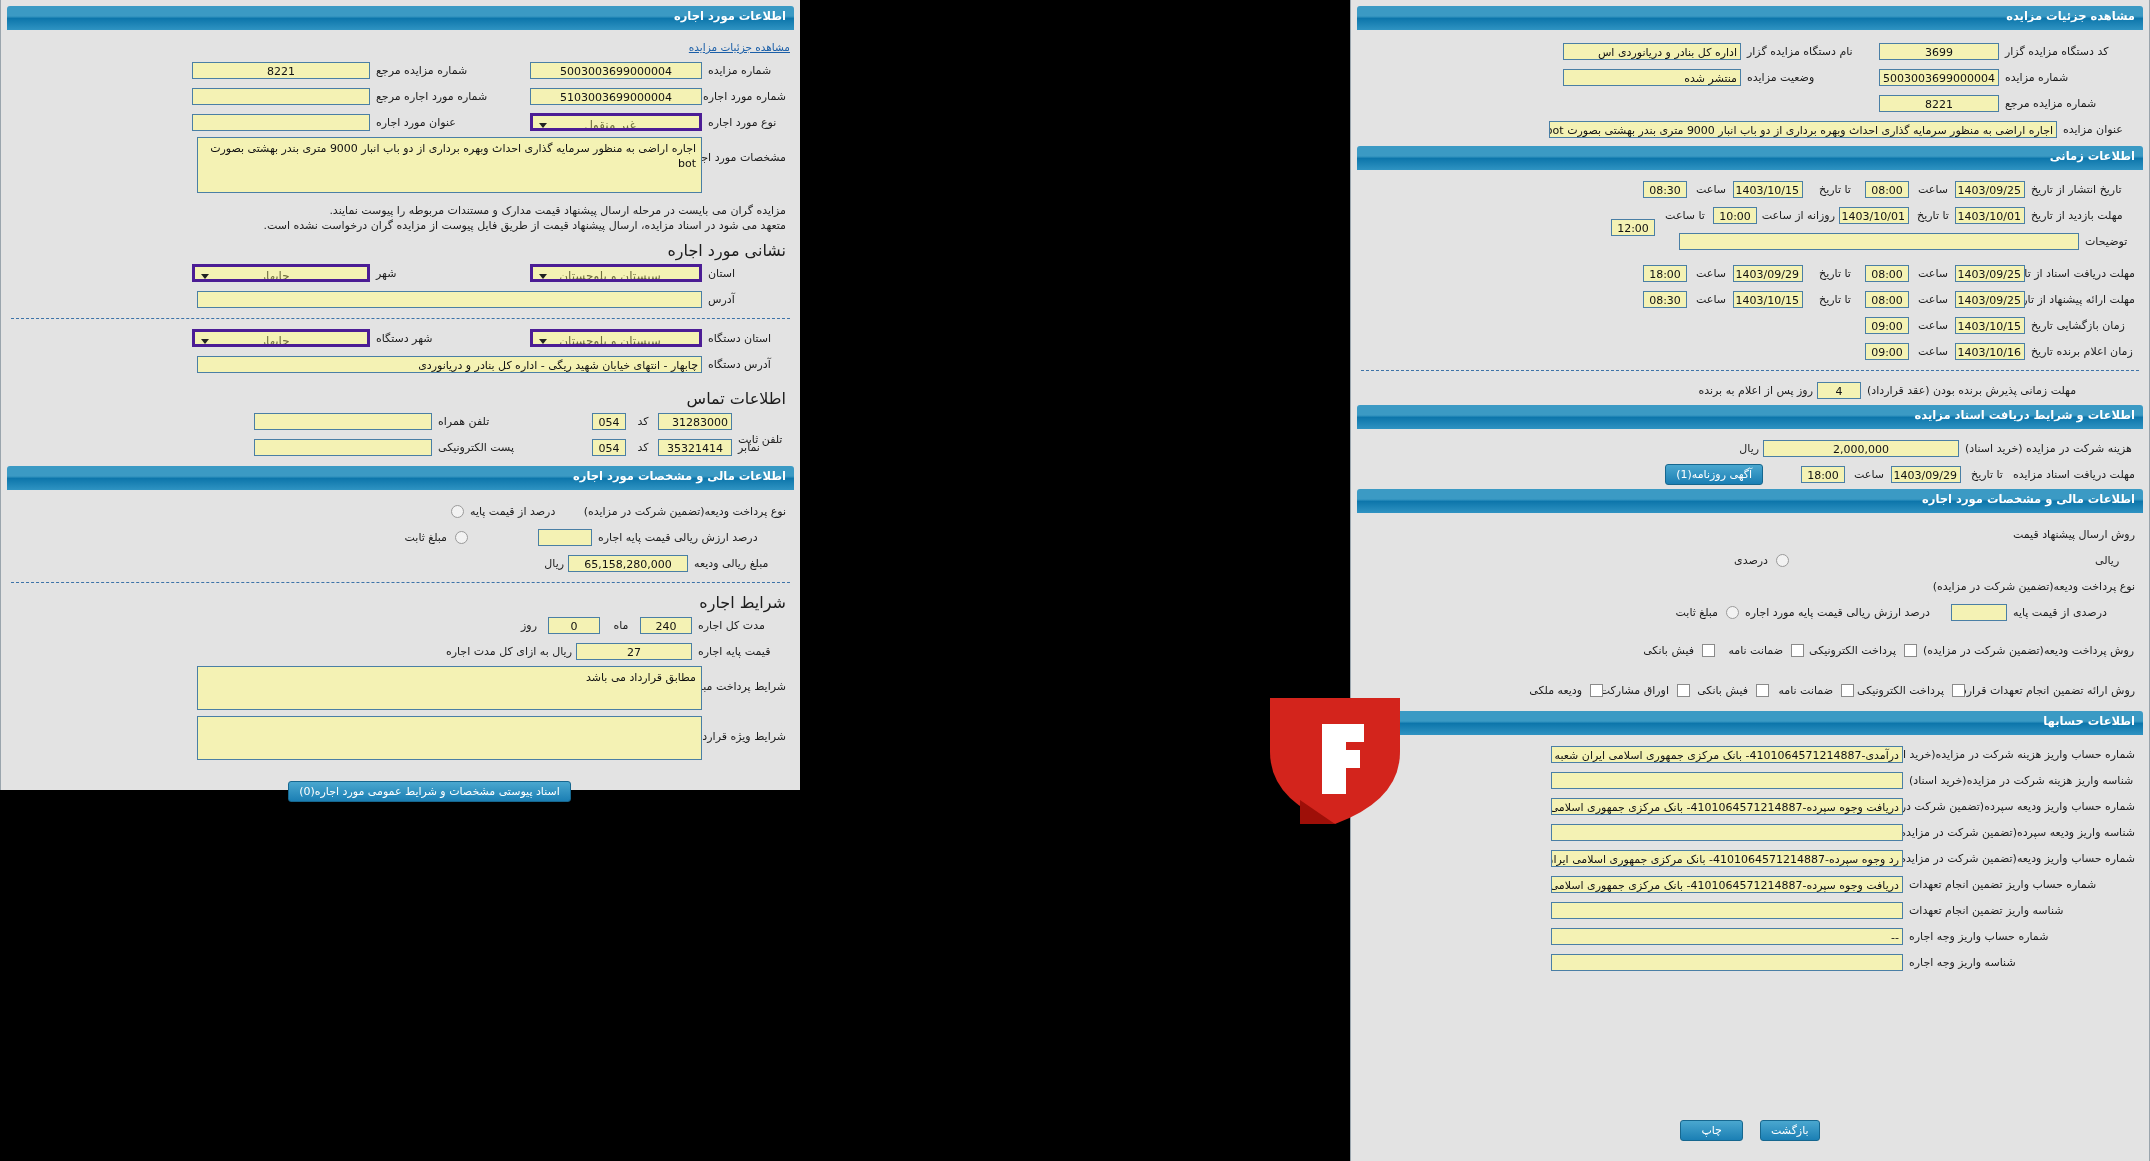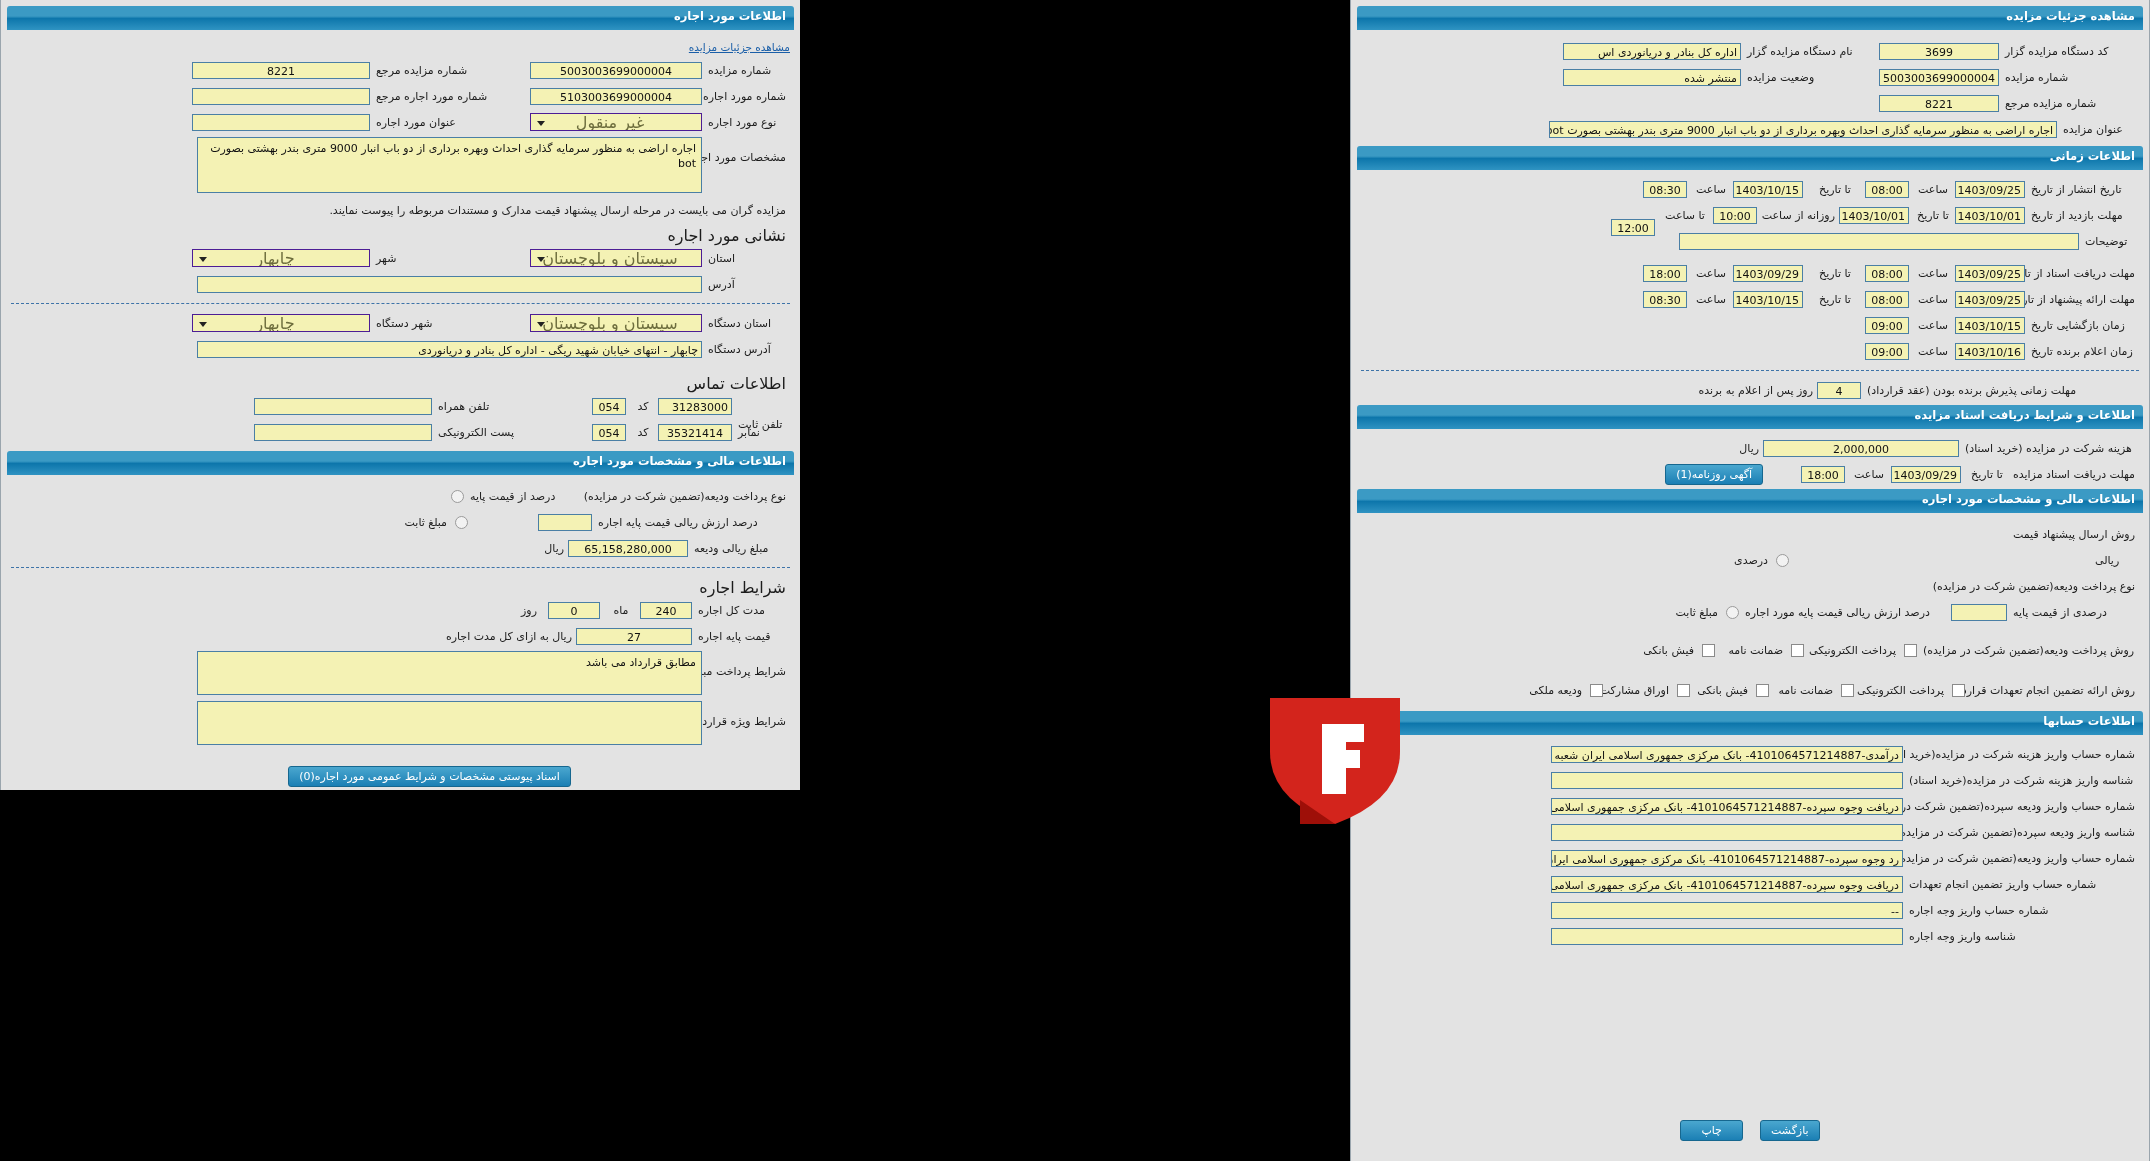--- a/index.html
+++ b/index.html
@@ -20,21 +20,21 @@
      background:linear-gradient(to bottom,#3b9ac4 0%,#3b9ac4 42%,#0d76ab 52%,#2f93c2 100%);
      border-radius:3px 3px 0 0;position:relative;}
   .secbar .t{position:absolute;right:8px;top:3px;font-size:11.5px;color:#fff;font-weight:bold;white-space:nowrap;}
 
   
   .rowset{padding:0 10px;}
   .row{display:flex;align-items:center;justify-content:flex-start;height:22px;margin-bottom:4px;}
   .lbl{font-size:11px;color:#1c1c1c;text-align:left;padding:0 4px 0 6px;white-space:nowrap;direction:rtl;}
   .fld{background:#f4f2b4;border:1px solid #4a7fa5;height:17px;line-height:17px;font-size:11px;
        color:#111;text-align:center;box-sizing:border-box;overflow:hidden;white-space:nowrap;padding:0 3px;}
-  .sel{background:#f4f2b4;border:1px solid #4c1d95;height:18px;line-height:18px;font-size:16px;color:#6d6d3d;
+  .sel{background:#f4f2b4;border:3px solid #4c1d95;height:18px;line-height:18px;font-size:12px;color:#6d6d3d;
        box-sizing:border-box;position:relative;padding:0 18px 0 6px;text-align:center;white-space:nowrap;overflow:hidden;}
   .sel::after{content:"";position:absolute;left:6px;top:7px;border-left:4px solid transparent;
        border-right:4px solid transparent;border-top:5px solid #222;}
   .ta{background:#f4f2b4;border:1px solid #4a7fa5;font-size:11px;color:#111;padding:3px 5px;
       box-sizing:border-box;line-height:15px;text-align:right;overflow:hidden;}
   .note{font-size:11px;color:#1c1c1c;text-align:right;padding:1px 14px 1px 0;direction:rtl;}
   .dash{border-top:1px dashed #3d73a8;margin:8px 10px 8px 10px;}
   .radio{display:inline-block;width:11px;height:11px;border-radius:50%;border:1px solid #9a9a9a;
       background:#f2f2f2;vertical-align:-2px;margin-left:4px;}
   .chk{display:inline-block;width:11px;height:11px;border:1px solid #8a8a8a;background:#fff;vertical-align:-2px;margin-left:4px;}
@@ -85,20 +85,21 @@
         <span class="fld" style="width:178px;"></span>
       </div>
       <div class="row" style="height:auto;align-items:flex-start;">
         <span class="lbl" style="width:78px;text-align:left;padding-top:14px;">مشخصات مورد اجاره</span>
         <span class="ta" style="width:505px;height:56px;">اجاره اراضی به منظور سرمایه گذاری احداث وبهره برداری از  دو باب انبار 9000 متری بندر بهشتی بصورت bot</span>
       </div>
     </div>
 
     <div style="height:6px;"></div>
     <div class="note"><span>مزایده گران می بایست در مرحله ارسال پیشنهاد قیمت مدارک و مستندات مربوطه را پیوست نمایند.</span></div>
+    <div class="note"><span>متعهد می شود در اسناد مزایده، ارسال پیشنهاد قیمت از طریق فایل پیوست از مزایده گران درخواست نشده است.</span></div>
 
     <div style="height:6px;"></div>
     <div class="grpttl">نشانی مورد اجاره</div>
     <div class="rowset">
       <div class="row">
         <span class="lbl" style="width:78px;text-align:left;">استان</span>
         <span class="sel" style="width:172px;"><span>سیستان و بلوچستان</span></span>
         <span class="lbl" style="width:150px;text-align:left;">شهر</span>
         <span class="sel" style="width:178px;"><span>چابهار</span></span>
       </div>
@@ -401,20 +402,24 @@
       </div>
       <div class="row">
         <span class="lbl" style="width:226px;text-align:left;">شماره حساب واریز ودیعه(تضمین شرکت در مزایده)</span>
         <span class="fld" style="width:352px;text-align:right;">رد وجوه سپرده-4101064571214887- بانک مرکزی جمهوری اسلامی ایران شعبه مرکزی</span>
       </div>
       <div class="row">
         <span class="lbl" style="width:226px;text-align:left;">شماره حساب واریز تضمین انجام تعهدات</span>
         <span class="fld" style="width:352px;text-align:right;">دریافت وجوه سپرده-4101064571214887- بانک مرکزی جمهوری اسلامی ایران شعبه مرکزی</span>
       </div>
       <div class="row">
+        <span class="lbl" style="width:226px;text-align:left;">شناسه واریز تضمین انجام تعهدات</span>
+        <span class="fld" style="width:352px;text-align:right;"></span>
+      </div>
+      <div class="row">
         <span class="lbl" style="width:226px;text-align:left;">شماره حساب واریز وجه اجاره</span>
         <span class="fld" style="width:352px;text-align:right;">--</span>
       </div>
       <div class="row">
         <span class="lbl" style="width:226px;text-align:left;">شناسه واریز وجه اجاره</span>
         <span class="fld" style="width:352px;text-align:right;"></span>
       </div>
     </div>
 
     <div style="position:absolute;left:0;right:0;bottom:20px;text-align:center;">

